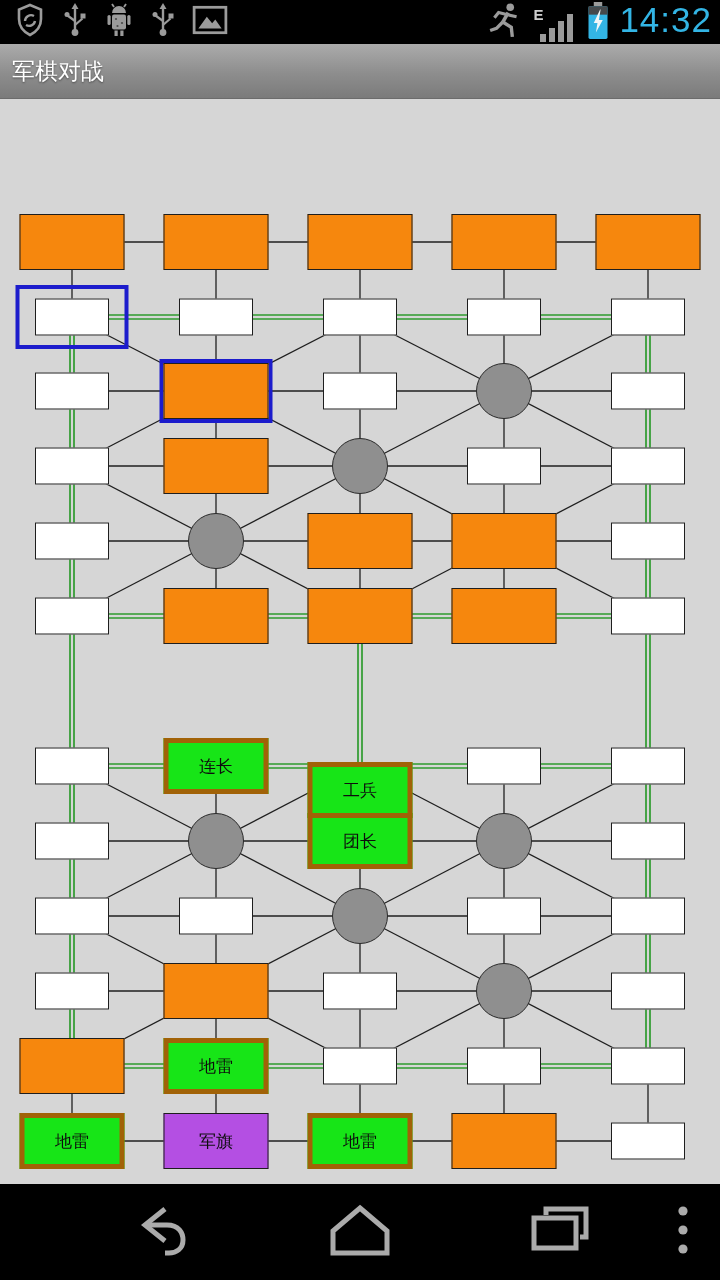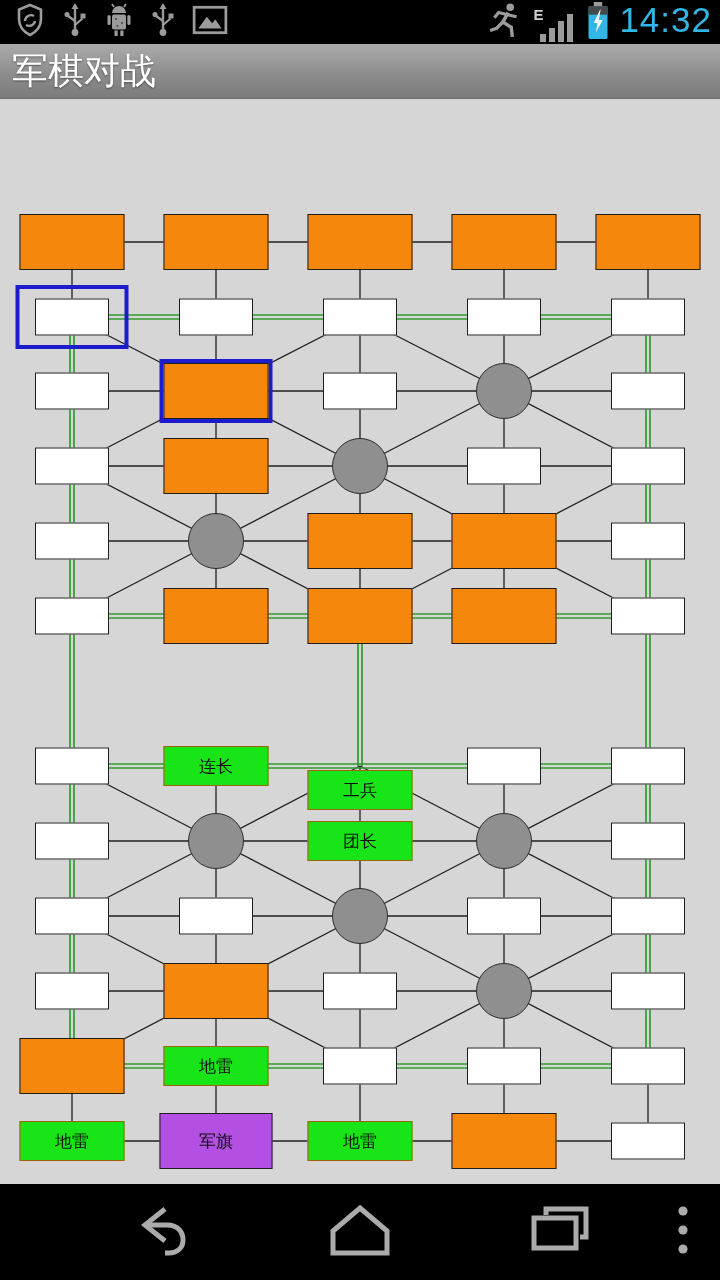--- a/index.html
+++ b/index.html
@@ -9,33 +9,33 @@
   #status-bar{position:absolute;left:0;top:0;width:720px;height:44px;background:#000;
               display:flex;align-items:center;justify-content:space-between;z-index:40;}
   .sb-left{display:flex;align-items:center;gap:17px;padding-left:14px;}
   .sb-right{display:flex;align-items:flex-end;gap:9px;padding-right:8px;}
   .sb-time{font-size:35px;line-height:44px;color:var(--time_blue);letter-spacing:1px;
            transform:translateY(-2px);}
   
   #title-bar{position:absolute;left:0;top:44px;width:720px;height:54px;z-index:40;
              background:linear-gradient(#ababab,#8d8d8d 55%,#7b7b7b);
              border-bottom:1px solid #6c6c6c;display:flex;align-items:center;}
-  #title-bar .ttl{color:#fff;font-size:36px;padding-left:12px;
+  #title-bar .ttl{color:#fff;font-size:23px;padding-left:12px;
                   text-shadow:0 1px 2px rgba(0,0,0,.45);}
   
   #board-bg{position:absolute;left:0;top:98px;width:720px;height:1086px;background:var(--board_bg);}
   #board-lines{position:absolute;left:0;top:0;width:720px;height:1280px;}
   #cells{position:absolute;left:0;top:0;width:720px;height:1280px;}
   .cell{position:absolute;transform:translate(-50%,-50%);box-sizing:border-box;
         display:flex;align-items:center;justify-content:center;}
   .enemy{width:105px;height:56px;background:var(--enemy);border:1px solid #1e1e1e;}
   .slot{width:74px;height:37px;background:var(--slot);border:1px solid #1e1e1e;}
   .camp{width:56px;height:56px;background:var(--camp);border:1px solid #2b2b2b;border-radius:50%;}
-  .player{width:105px;height:40px;background:var(--player);border:1px solid #a16207;}
-  .flag{width:113px;height:56px;background:var(--flag);border:1px solid #1e1e1e;}
+  .player{width:105px;height:56px;background:var(--player);border:5px solid #a16207;}
+  .flag{width:105px;height:56px;background:var(--flag);border:1px solid #1e1e1e;}
   .plabel{font-size:17px;color:#0e0e0e;}
   .highlight{position:absolute;transform:translate(-50%,-50%);box-sizing:border-box;
              width:113px;height:64px;border:4px solid var(--highlight);}
   
   #nav-bar{position:absolute;left:0;top:1184px;width:720px;height:96px;background:#000;z-index:40;}
   .nav-btn{position:absolute;top:50%;transform:translate(-50%,-50%);}
 </style>
 </head>
 <body>
 

